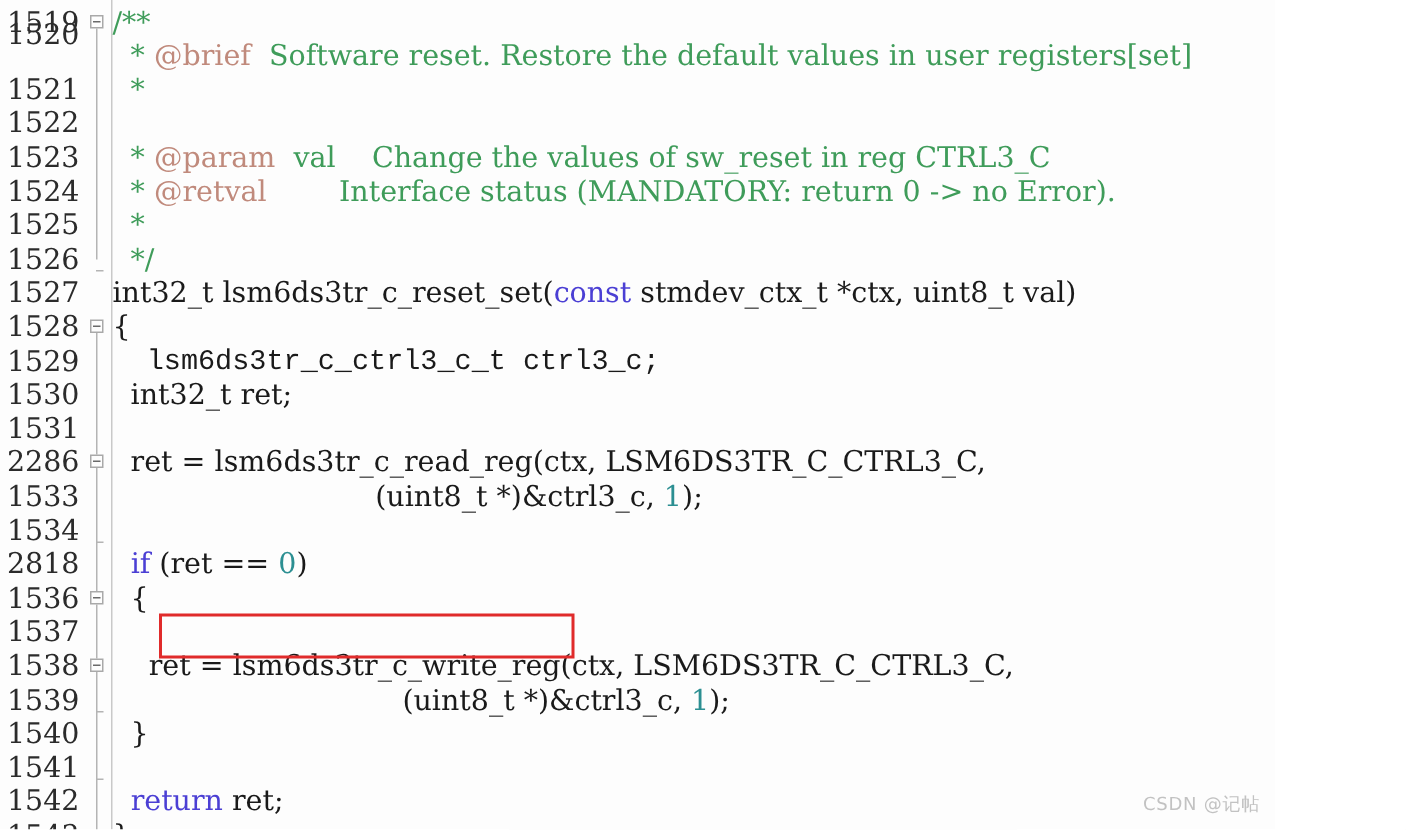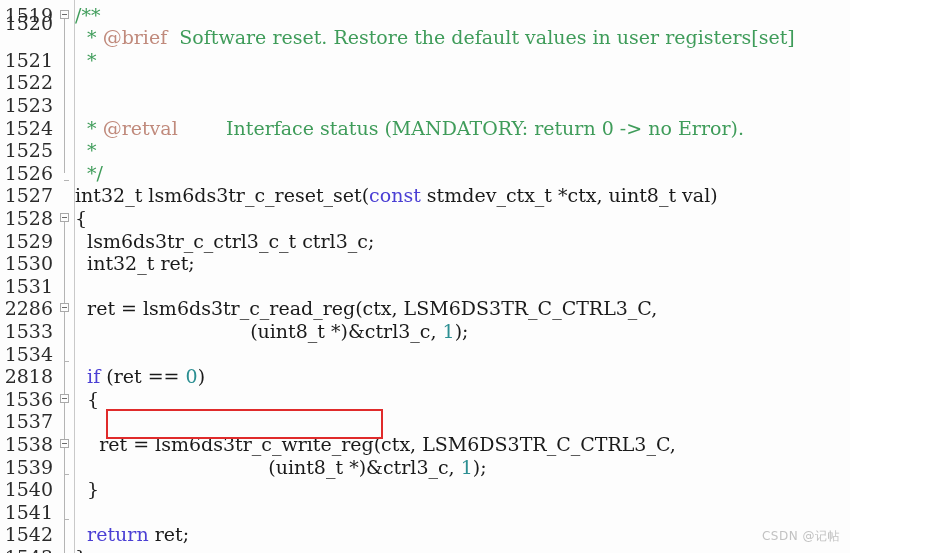--- a/index.html
+++ b/index.html
@@ -183,26 +183,27 @@
       <div class="fold-tick" style="top: 360.5px;"></div>
       <div class="fold-tick" style="top: 473.5px;"></div>
       <div class="fold-tick" style="top: 518.7px;"></div>
     </div>
   <div id="gutter-sep"></div>
 
   <div id="code">
       <div class="cline" style="top: 3.5px;"><span class="cmt">/**</span></div>
       <div class="cline" style="top: 26.1px;"><span class="cmt">  * </span><span class="tag">@brief</span><span class="cmt">  Software reset. Restore the default values in user registers[set]</span></div>
       <div class="cline" style="top: 48.7px;"><span class="cmt">  *</span></div>
+      <div class="cline" style="top: 93.9px;"><span class="cmt">  * </span><span class="tag">@param</span><span class="cmt">  val    Change the values of sw_reset in reg CTRL3_C</span></div>
       <div class="cline" style="top: 116.5px;"><span class="cmt">  * </span><span class="tag">@retval</span><span class="cmt">        Interface status (MANDATORY: return 0 -&gt; no Error).</span></div>
       <div class="cline" style="top: 139.1px;"><span class="cmt">  *</span></div>
       <div class="cline" style="top: 161.7px;"><span class="cmt">  */</span></div>
       <div class="cline" style="top: 184.3px;"><span class="plain">int32_t lsm6ds3tr_c_reset_set(</span><span class="kw">const</span><span class="plain"> stmdev_ctx_t *ctx, uint8_t val)</span></div>
       <div class="cline" style="top: 206.9px;"><span class="plain">{</span></div>
-      <div class="cline" style="top: 229.5px;"><span class="plain">  lsm6ds3tr_c_ctrl3_c_t ctrl3_c;</span></div>
+      <div class="cline" style="top: 229.5px; font-family: Liberation Mono, monospace;"><span class="plain">  lsm6ds3tr_c_ctrl3_c_t ctrl3_c;</span></div>
       <div class="cline" style="top: 252.1px;"><span class="plain">  int32_t ret;</span></div>
       <div class="cline" style="top: 274.7px;"></div>
       <div class="cline" style="top: 297.3px;"><span class="plain">  ret = lsm6ds3tr_c_read_reg(ctx, LSM6DS3TR_C_CTRL3_C,</span></div>
       <div class="cline" style="top: 319.9px;"><span class="plain">                             (uint8_t *)&amp;ctrl3_c, </span><span class="num">1</span><span class="plain">);</span></div>
       <div class="cline" style="top: 342.5px;"></div>
       <div class="cline" style="top: 365.1px;"><span class="plain">  </span><span class="kw">if</span><span class="plain"> (ret == </span><span class="num">0</span><span class="plain">)</span></div>
       <div class="cline" style="top: 387.7px;"><span class="plain">  {</span></div>
       <div class="cline" style="top: 432.9px;"><span class="plain">    ret = lsm6ds3tr_c_write_reg(ctx, LSM6DS3TR_C_CTRL3_C,</span></div>
       <div class="cline" style="top: 455.5px;"><span class="plain">                                (uint8_t *)&amp;ctrl3_c, </span><span class="num">1</span><span class="plain">);</span></div>
       <div class="cline" style="top: 478.1px;"><span class="plain">  }</span></div>

